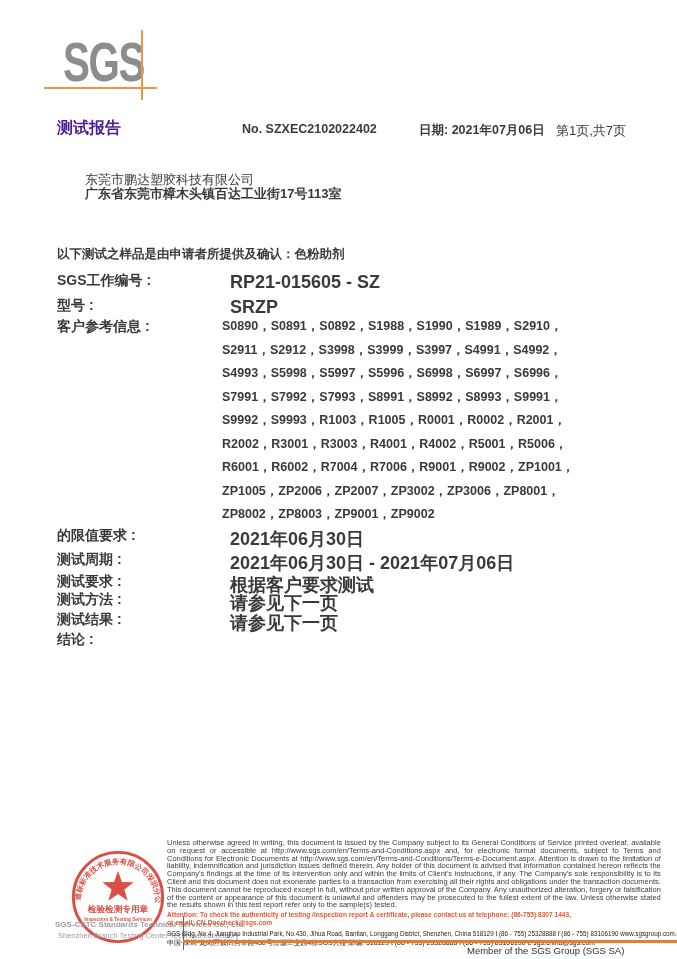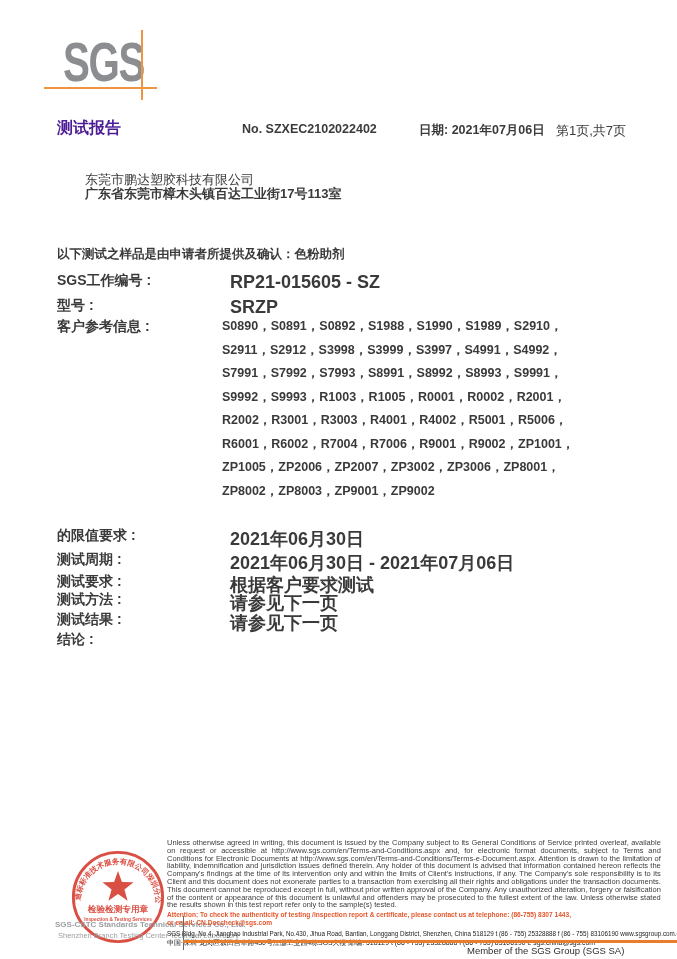--- a/index.html
+++ b/index.html
@@ -76,20 +76,21 @@
   <div class="lbl" style="top:272px">SGS工作编号 :</div>
   <div class="val" style="top:272px">RP21-015605 - SZ</div>
 
   <div class="lbl" style="top:297px">型号 :</div>
   <div class="val" style="top:297px">SRZP</div>
 
   <div class="lbl" style="top:318px">客户参考信息 :</div>
   <div class="refs">
     <div class="ref-line">S0890，S0891，S0892，S1988，S1990，S1989，S2910，</div>
     <div class="ref-line">S2911，S2912，S3998，S3999，S3997，S4991，S4992，</div>
+    <div class="ref-line">S4993，S5998，S5997，S5996，S6998，S6997，S6996，</div>
     <div class="ref-line">S7991，S7992，S7993，S8991，S8992，S8993，S9991，</div>
     <div class="ref-line">S9992，S9993，R1003，R1005，R0001，R0002，R2001，</div>
     <div class="ref-line">R2002，R3001，R3003，R4001，R4002，R5001，R5006，</div>
     <div class="ref-line">R6001，R6002，R7004，R7006，R9001，R9002，ZP1001，</div>
     <div class="ref-line">ZP1005，ZP2006，ZP2007，ZP3002，ZP3006，ZP8001，</div>
     <div class="ref-line">ZP8002，ZP8003，ZP9001，ZP9002</div>
   </div>
 
   <div class="lbl" style="top:527px">的限值要求 :</div>
   <div class="val" style="top:527px">2021年06月30日</div>

